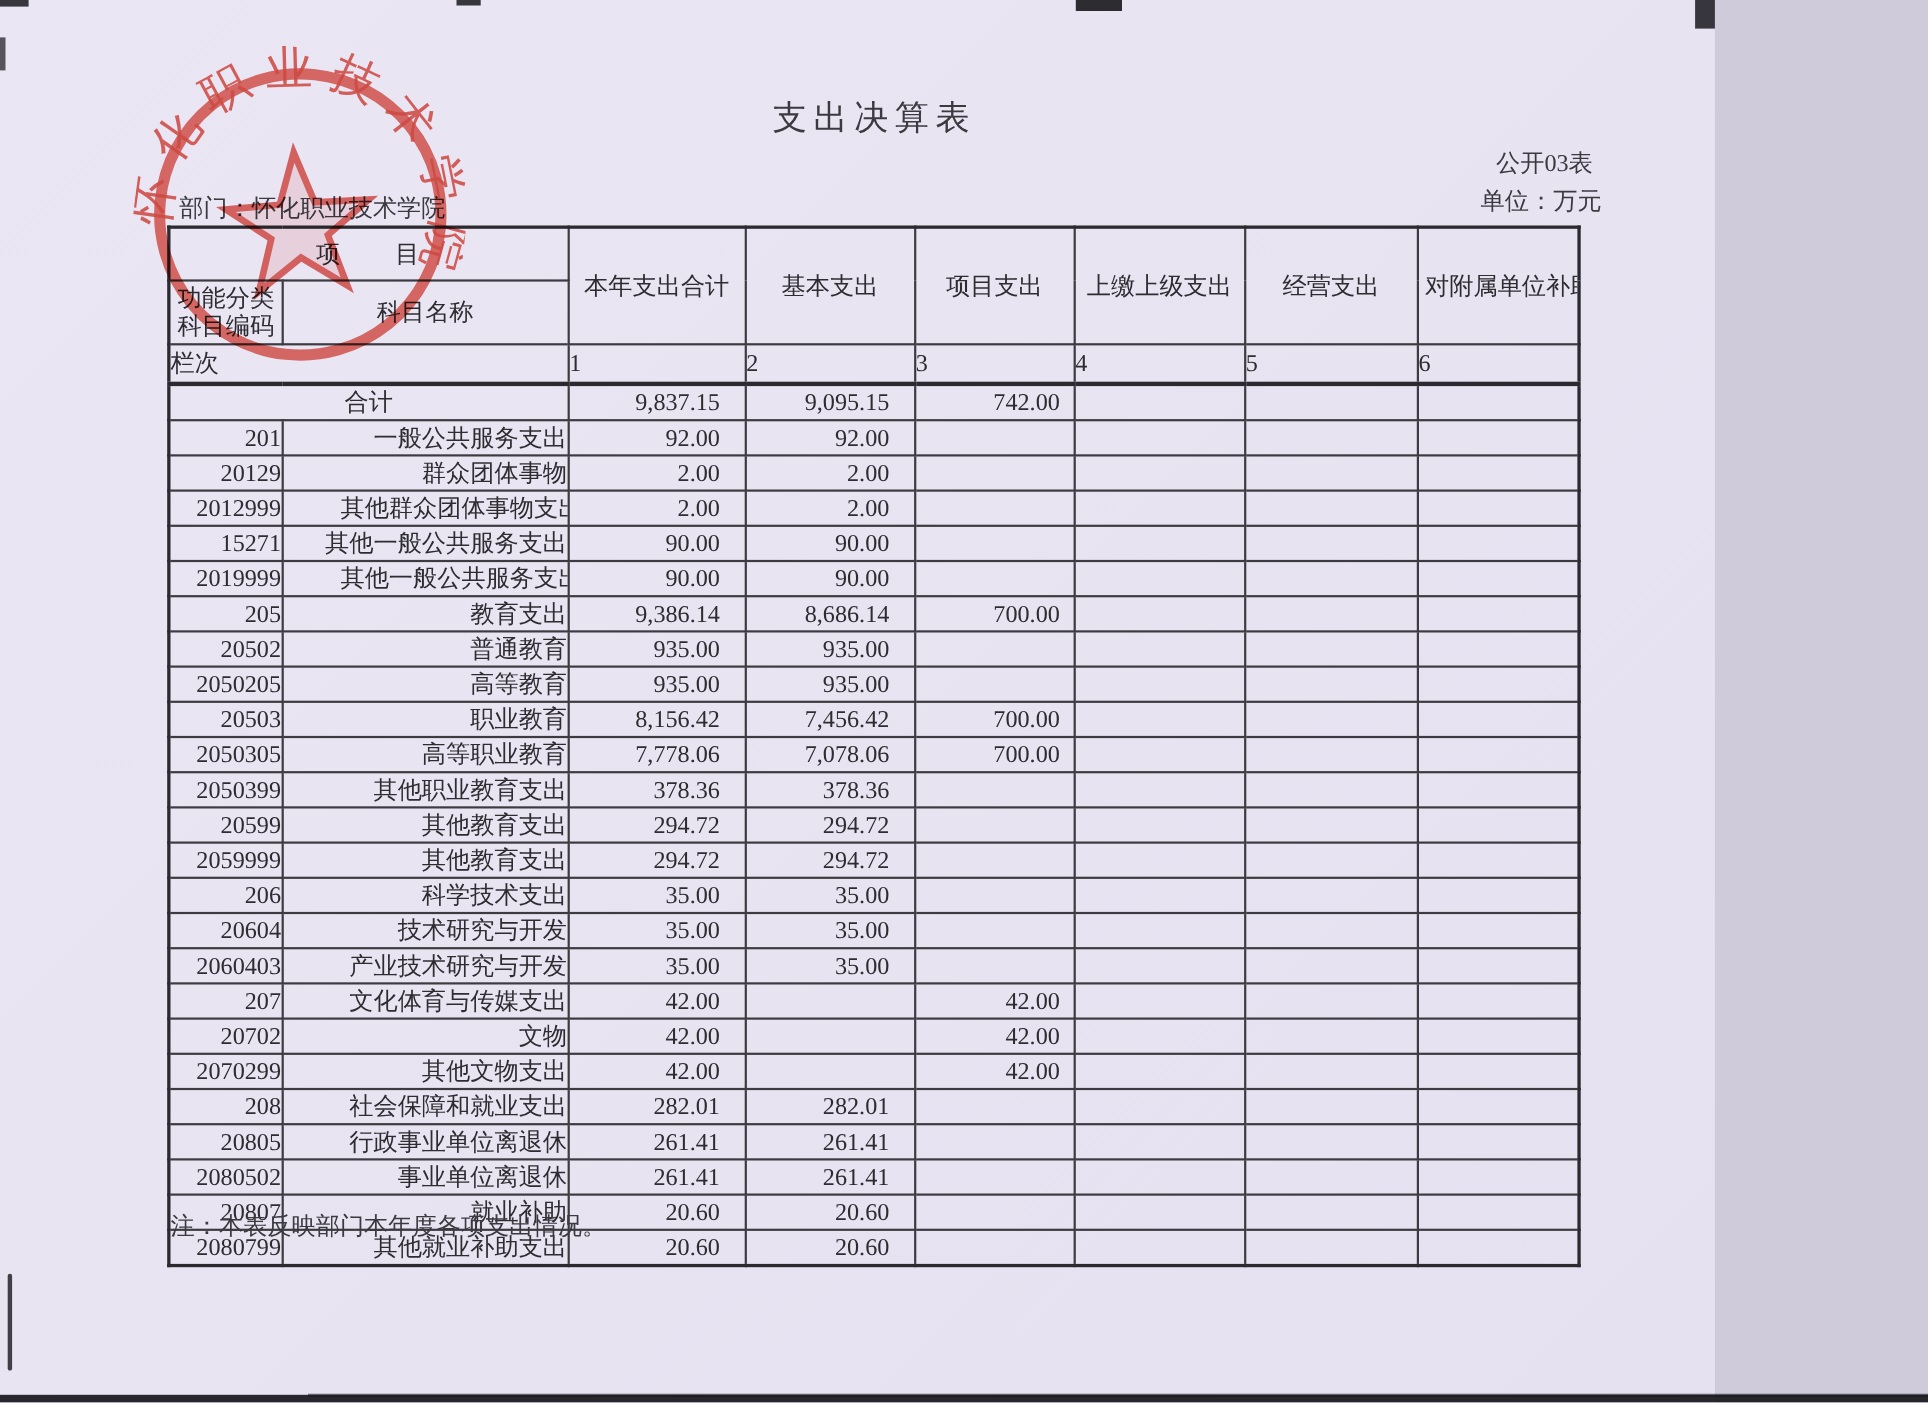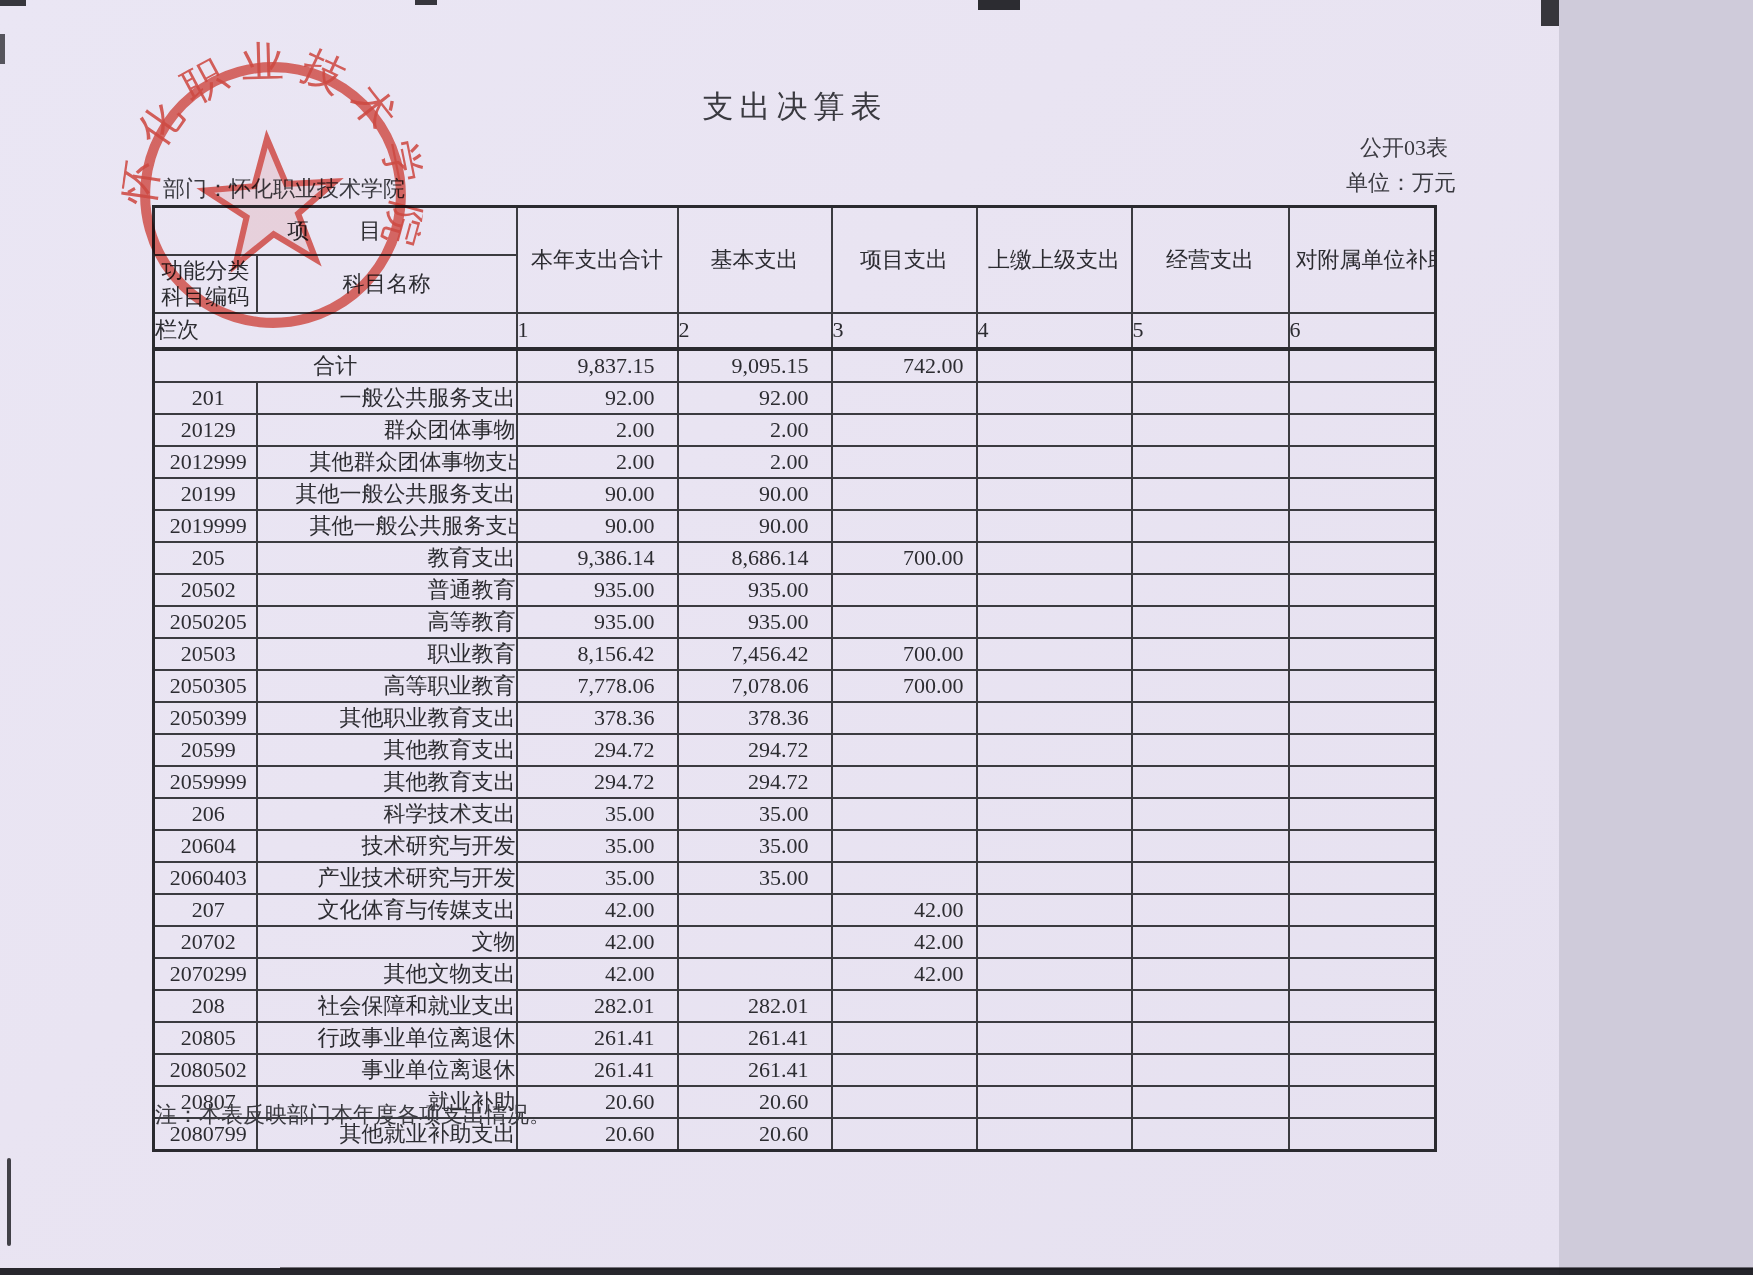--- a/index.html
+++ b/index.html
@@ -65,21 +65,21 @@
 
   tr.h1 td { height: 48px; text-align: center; vertical-align: middle; }
   tr.h2 td { height: 56px; text-align: center; vertical-align: middle; }
   td.project-cell { letter-spacing: 2px; }
   td.code-head { font-size: 22px; line-height: 26px; padding: 2px 4px; }
   td.money-head { vertical-align: middle; text-align: center; line-height: 28px; padding: 0 6px; white-space: normal; }
   tr.lanci td { height: 36px; text-align: left; vertical-align: middle; border-bottom: 4px solid #2a2a2f; }
   tr.total td { height: 30px; vertical-align: middle; }
   tr.datarow td { height: 30px; vertical-align: middle; }
   td.lbl-center { text-align: center; }
-  td.code-cell { padding-left: 6px; text-align: center; }
+  td.code-cell { padding-left: 6px; text-align: right; }
   td.name-cell { padding-left: 8px; text-align: right; }
   td.name-cell.indent { padding-left: 52px; }
   td.val-cell { text-align: right; padding-right: 22px; font-size: 22px; }
   td.val-cell.c3 { padding-right: 12px; border-radius: 13px; }
 
   
   .stamp {
     position: absolute; left: 122px; top: 44px;
     width: 302px; height: 302px;
     mix-blend-mode: multiply; opacity: .88;
@@ -176,21 +176,21 @@
           <td class="code-cell">2012999</td>
           <td class="name-cell indent">其他群众团体事物支出</td>
           <td class="val-cell">2.00</td>
           <td class="val-cell">2.00</td>
           <td class="val-cell c3"></td>
           <td class="val-cell"></td>
           <td class="val-cell"></td>
           <td class="val-cell"></td>
         </tr>
         <tr class="datarow">
-          <td class="code-cell">20199</td>
+          <td class="code-cell">15271</td>
           <td class="name-cell">其他一般公共服务支出</td>
           <td class="val-cell">90.00</td>
           <td class="val-cell">90.00</td>
           <td class="val-cell c3"></td>
           <td class="val-cell"></td>
           <td class="val-cell"></td>
           <td class="val-cell"></td>
         </tr>
         <tr class="datarow">
           <td class="code-cell">2019999</td>

